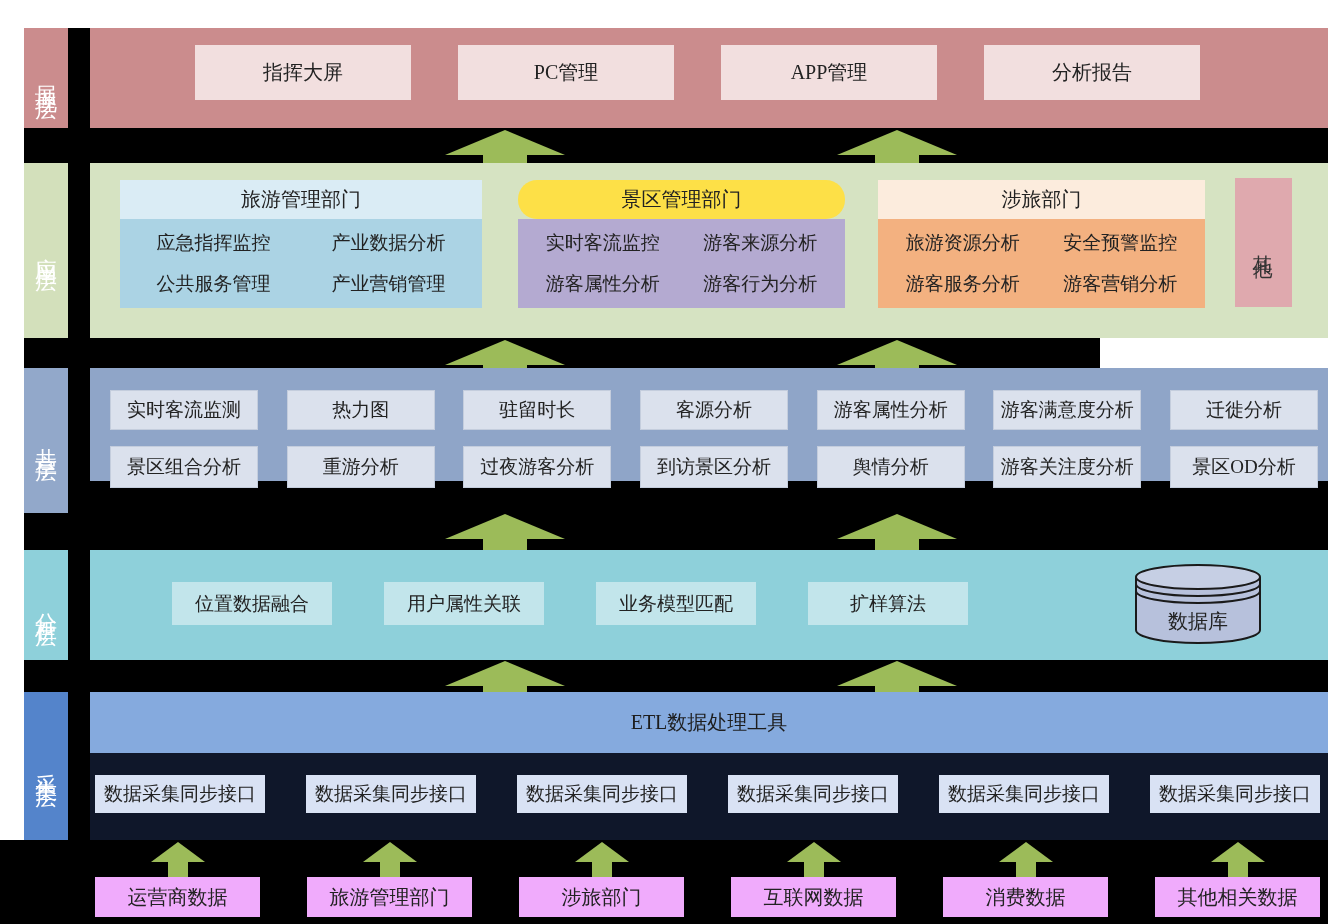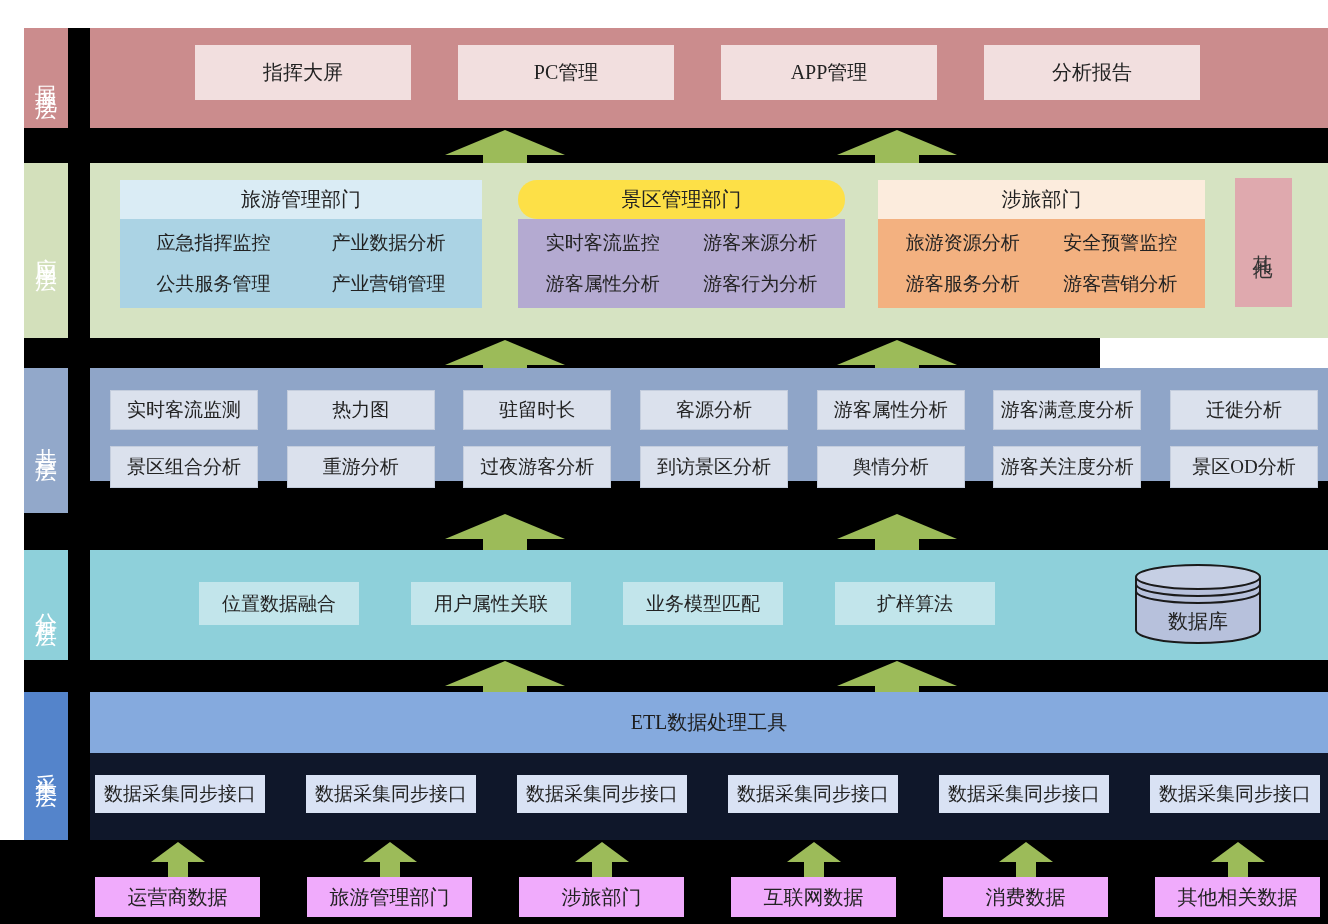--- a/index.html
+++ b/index.html
@@ -47,21 +47,21 @@
   .lbl-share{left:24px;top:368px;height:145px;background:#92a8ca;}
   .share-row{position:absolute;left:20px;width:1208px;display:flex;justify-content:space-between;}
   .share-row.r1{top:22px;height:40px;}
   .share-row.r2{top:78px;height:42px;}
   .s-box{width:148px;background:#dbe1ed;border:1px solid #c4cddd;box-sizing:border-box;
          display:flex;align-items:center;justify-content:center;font-size:19px;}
 
   
   .band-ana{left:90px;top:550px;width:1238px;height:110px;background:#8ed0da;}
   .lbl-ana{left:24px;top:550px;height:110px;background:#8ed0da;}
-  .ana-row{position:absolute;left:109px;top:32px;height:43px;display:flex;gap:52px;}
+  .ana-row{position:absolute;left:82px;top:32px;height:43px;display:flex;gap:52px;}
   .a-box{width:160px;background:#c2e5eb;display:flex;align-items:center;justify-content:center;font-size:19px;}
   .cyl{position:absolute;left:1039px;top:12px;width:138px;height:84px;}
   .cyl-text{position:absolute;left:0;width:138px;top:46px;text-align:center;font-size:20px;color:#222;}
 
   
   .band-col{left:90px;top:692px;width:1238px;height:148px;background:#0f172a;}
   .lbl-col{left:24px;top:692px;height:148px;background:#5484cb;}
   .etl-strip{position:absolute;left:0;top:0;width:1238px;height:61px;background:#85aade;
              display:flex;align-items:center;justify-content:center;font-size:20px;color:#1d1d1d;}
   .iface-row{position:absolute;left:5px;top:83px;width:1225px;height:38px;display:flex;justify-content:space-between;}

